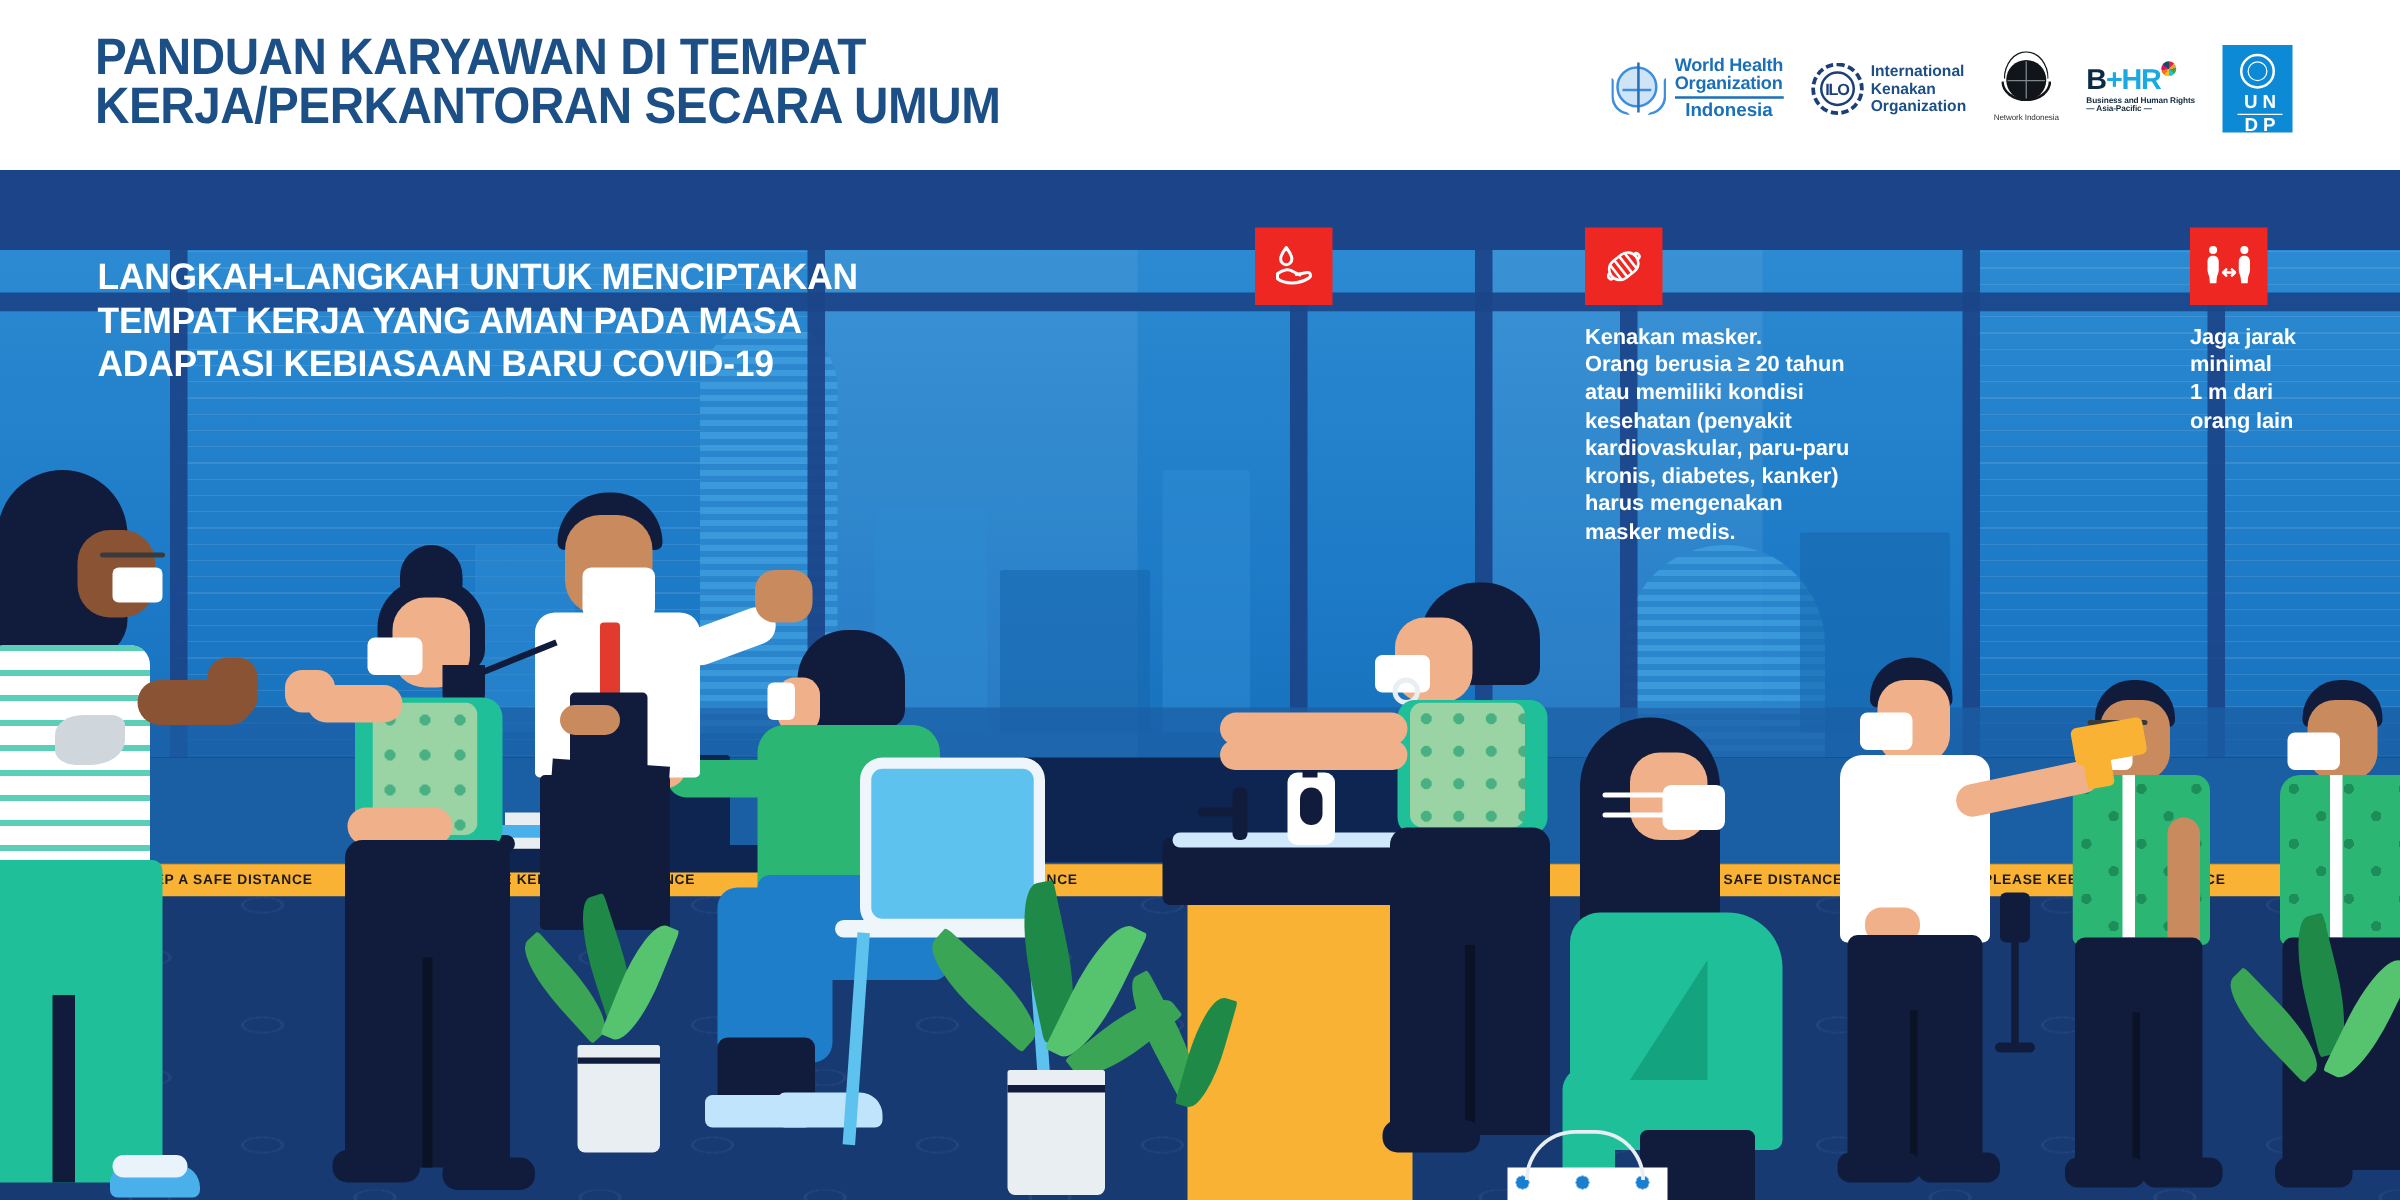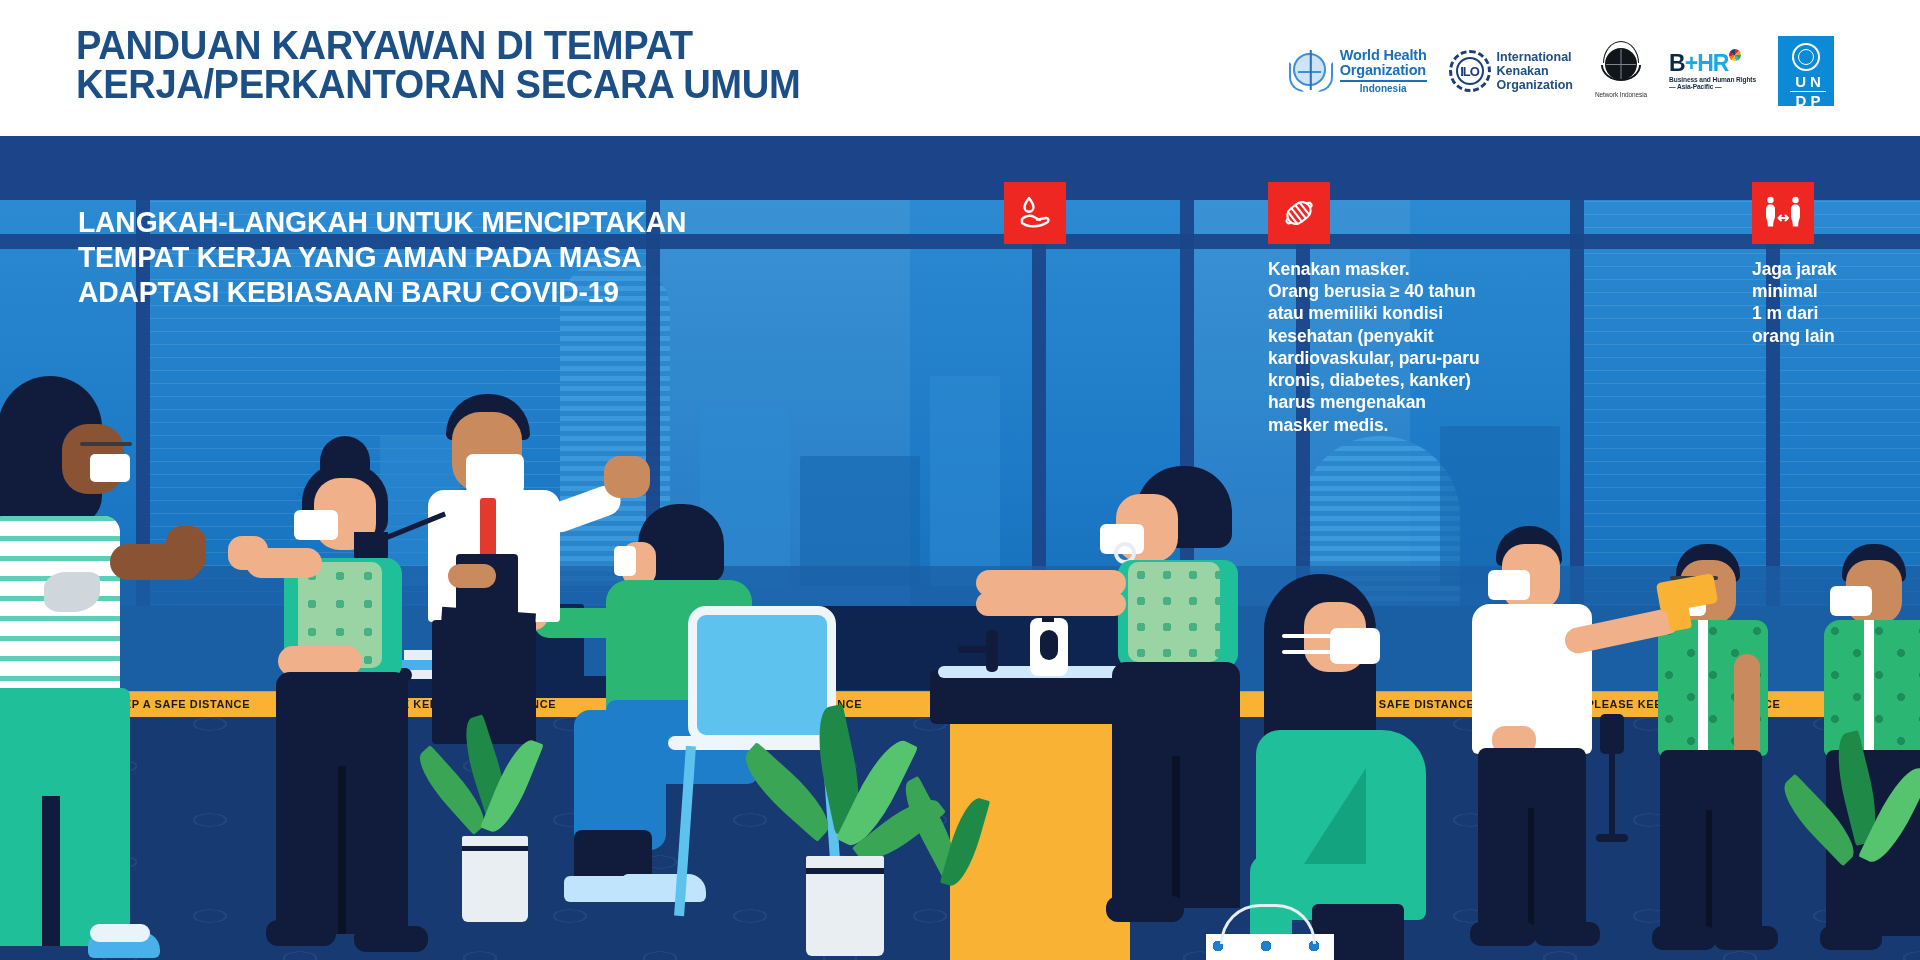--- a/index.html
+++ b/index.html
@@ -51,21 +51,21 @@
   .who-mark .wreathL, .who-mark .wreathR {
     position:absolute; bottom:2px; width:15px; height:30px;
     border:2.5px solid #3e8ede; border-top-color:transparent; border-right-color:transparent;
     border-radius:0 0 0 40px;
   }
   .who-mark .wreathL { left:1px; }
   .who-mark .wreathR { right:1px; transform:scaleX(-1); }
   .who-text { line-height:1.03; }
   .who-l1, .who-l2 { color:#1b70b8; font-weight:bold; font-size:14.5px; letter-spacing:-0.2px; }
   .who-rule { height:1.6px; background:#1b70b8; margin:2px 0 2px; width:100%; }
-  .who-l3 { color:#1b70b8; font-weight:bold; font-size:10px; text-align:center; }
+  .who-l3 { color:#1b70b8; font-weight:bold; font-size:15px; text-align:center; }
 
   
   .ilo-mark { width:42px; height:42px; position:relative; }
   .ilo-mark .gear {
     position:absolute; inset:0; border-radius:50%;
     border:3px dashed #1b3f77;
   }
   .ilo-mark .inner {
     position:absolute; inset:7px; border-radius:50%; border:2px solid #1b3f77;
   }
@@ -370,21 +370,21 @@
       <svg width="40" height="40" viewBox="0 0 40 40" fill="none" stroke="#fff" stroke-width="2.1" stroke-linecap="round" stroke-linejoin="round">
         <g transform="rotate(-38 20 20)">
           <rect x="7.5" y="11.5" width="25" height="17" rx="8.5"></rect>
           <path d="M12 12.5 L12 27.5 M17 11.8 L17 28.2 M22 11.8 L22 28.2 M27 12.5 L27 27.5"></path>
           <path d="M7.5 17.5 C4 17.5 4 22.5 7.5 22.5"></path>
           <path d="M32.5 17.5 C36 17.5 36 22.5 32.5 22.5"></path>
         </g>
       </svg>
     </div>
     <div class="callout-text">Kenakan masker.
-Orang berusia ≥ 40 tahun
+Orang berusia ≥ 20 tahun
 atau memiliki kondisi
 kesehatan (penyakit
 kardiovaskular, paru-paru
 kronis, diabetes, kanker)
 harus mengenakan
 masker medis.</div>
   </div>
 
 
   <div class="callout" style="left:1752px;width:170px;">

